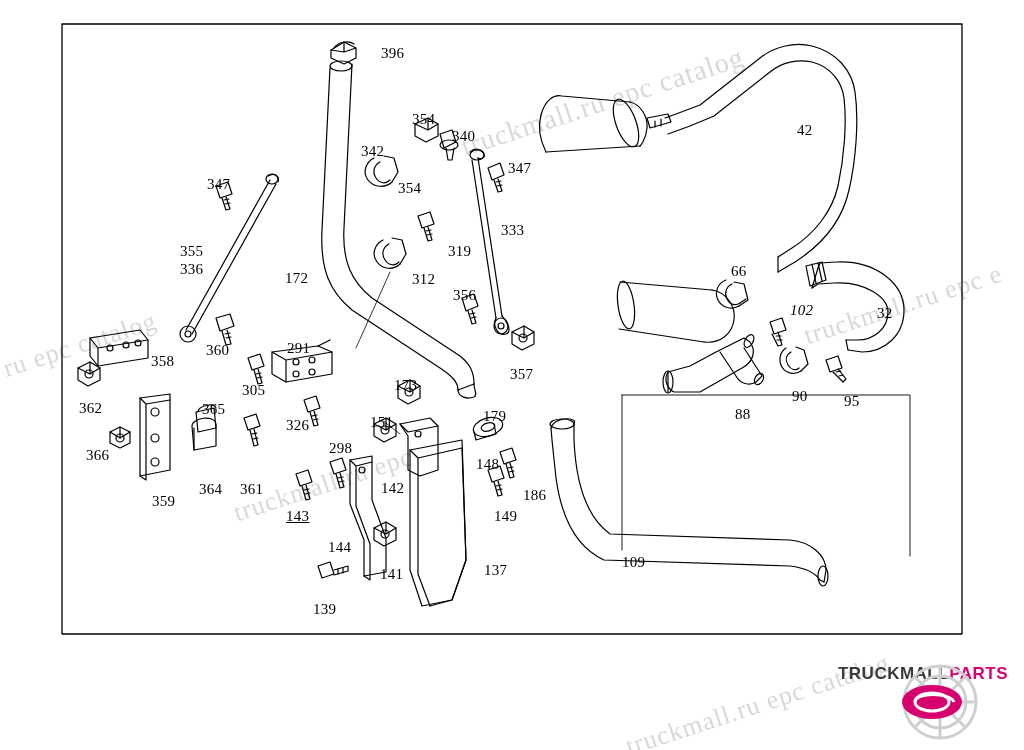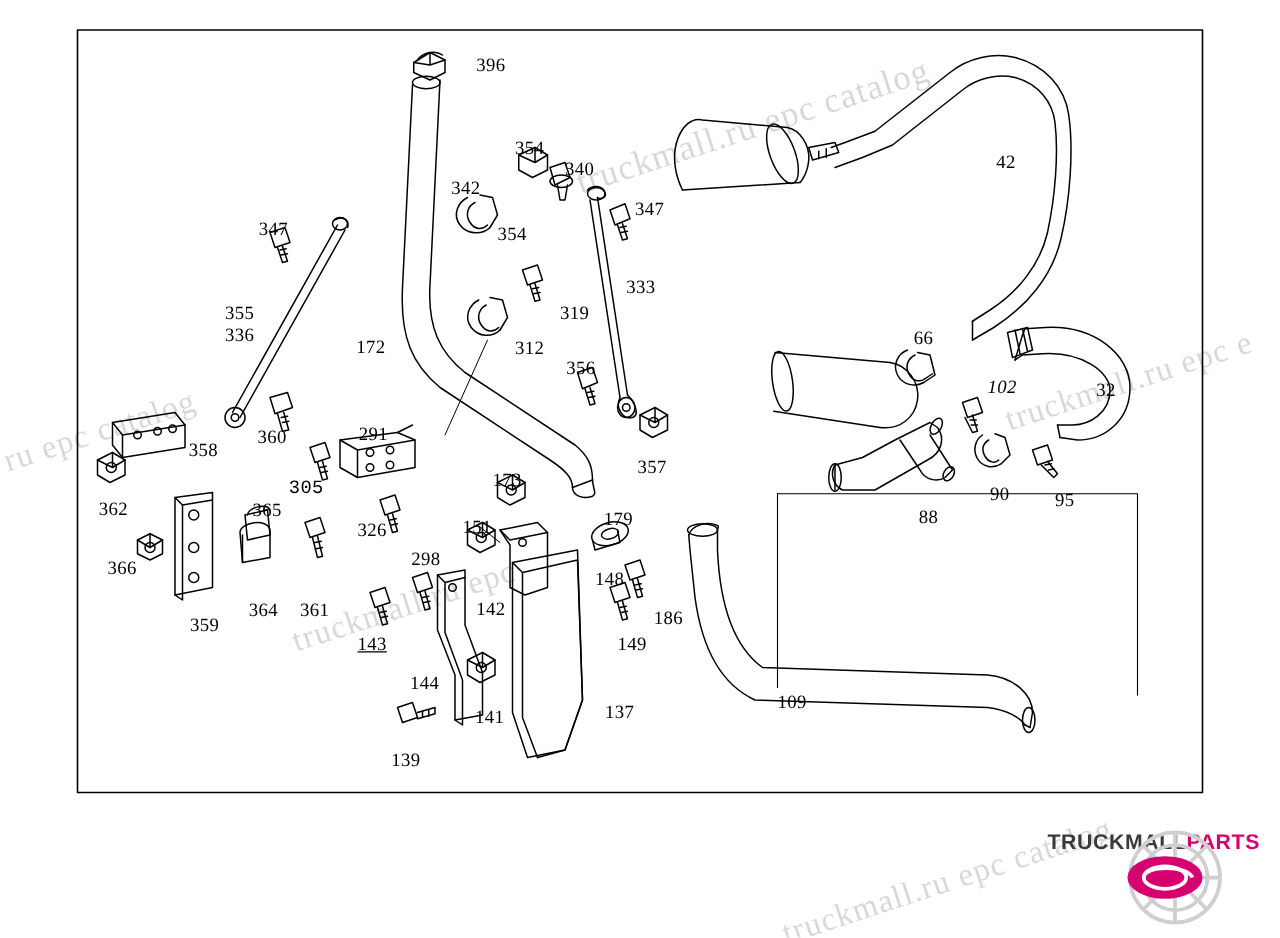--- a/index.html
+++ b/index.html
@@ -316,21 +316,21 @@
       <div class="label" style="left: 432px; top: 243px; margin-left: 16px;">319</div>
       <div class="label" style="left: 180px; top: 243px;">355</div>
       <div class="label" style="left: 180px; top: 261px;">336</div>
       <div class="label" style="left: 285px; top: 270px;">172</div>
       <div class="label" style="left: 412px; top: 271px;">312</div>
       <div class="label" style="left: 453px; top: 287px;">356</div>
       <div class="label" style="left: 206px; top: 342px;">360</div>
       <div class="label" style="left: 151px; top: 353px;">358</div>
       <div class="label" style="left: 510px; top: 366px;">357</div>
       <div class="label" style="left: 287px; top: 340px;">291</div>
-      <div class="label" style="left: 231px; top: 382px; font-family: Liberation Mono, monospace;">305</div>
+      <div class="label" style="left: 242px; top: 382px;">305</div>
       <div class="label" style="left: 79px; top: 400px;">362</div>
       <div class="label" style="left: 202px; top: 401px;">365</div>
       <div class="label" style="left: 394px; top: 377px;">173</div>
       <div class="label" style="left: 286px; top: 417px;">326</div>
       <div class="label" style="left: 370px; top: 414px;">151</div>
       <div class="label" style="left: 483px; top: 408px;">179</div>
       <div class="label" style="left: 329px; top: 440px;">298</div>
       <div class="label" style="left: 86px; top: 447px;">366</div>
       <div class="label" style="left: 440px; top: 456px; padding-left: 36px;">148</div>
       <div class="label" style="left: 199px; top: 481px;">364</div>

